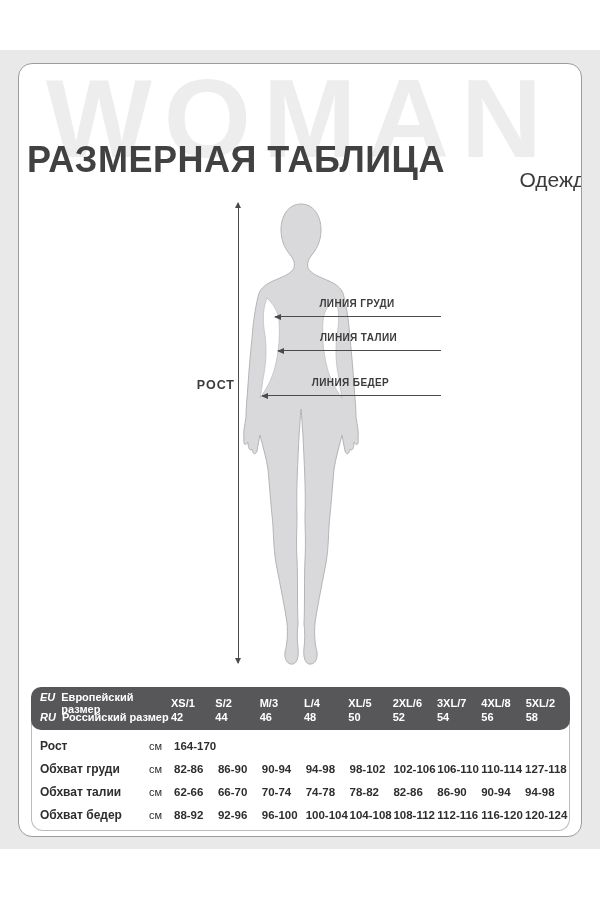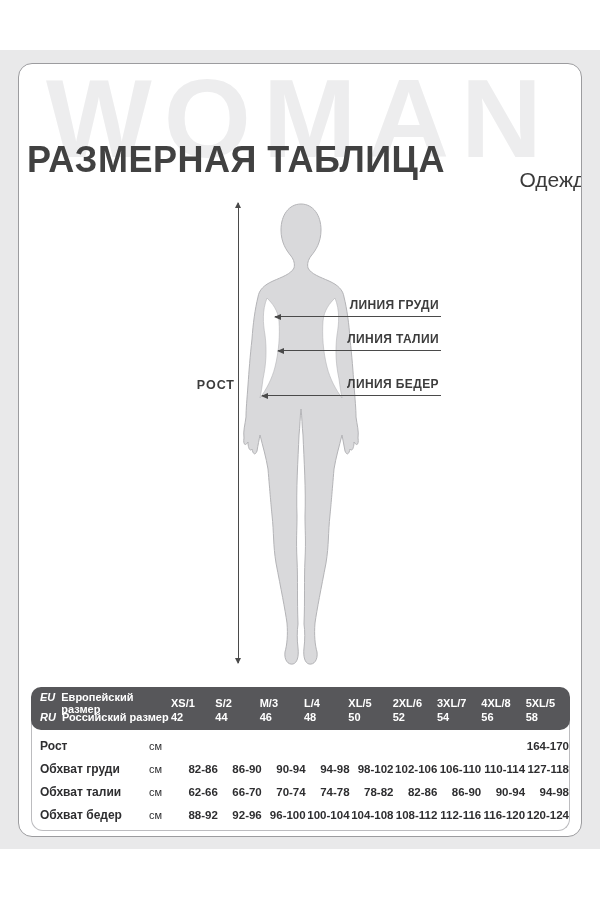--- a/index.html
+++ b/index.html
@@ -41,22 +41,22 @@
     font-size:12.5px; font-weight:700; letter-spacing:1px; color:var(--label);
   }
 
   .measure { position:absolute; height:18px; border-bottom:1px solid var(--measure); }
   .measure::before {
     content:''; position:absolute; left:-1px; bottom:-4px;
     border-top:3.5px solid transparent; border-bottom:3.5px solid transparent;
     border-right:7px solid var(--measure);
   }
   .mlabel {
-    display:block; text-align:right; padding-right:2px;
-    font-size:12px; font-weight:700; letter-spacing:.4px; color:var(--label);
+    display:block; text-align:center; padding-right:2px;
+    font-size:10px; font-weight:700; letter-spacing:.4px; color:var(--label);
   }
   .m-bust  { left:256px; top:234px; width:166px; }
   .m-waist { left:259px; top:268px; width:163px; }
   .m-hips  { left:243px; top:313px; width:179px; }
 
   .size-table { position:absolute; left:12px; top:623px; width:539px; }
   .thead {
     position:relative; z-index:2; background:var(--thead-bg); border-radius:10px;
     padding:4px 0 5px; color:var(--thead-text);
   }
@@ -66,21 +66,21 @@
   .hlabel b { font-weight:700; font-size:11px; }
   .hcell { font-size:11px; font-weight:700; }
   .tbody {
     position:relative; z-index:1; margin-top:-10px; background:var(--card-bg);
     border:1px solid var(--tbody-border); border-top:none; border-radius:0 0 12px 12px;
     padding:14px 0 4px;
   }
   .brow { display:grid; grid-template-columns:105px 37px repeat(9,1fr); align-items:center; height:23px; }
   .blabel { padding-left:8px; font-size:12px; font-weight:700; color:var(--text); }
   .bunit  { text-align:center; font-size:11px; font-weight:400; color:var(--text); }
-  .bval   { text-align:right; font-size:11.5px; font-weight:700; color:var(--text); }
+  .bval   { text-align:left; font-size:11.5px; font-weight:700; color:var(--text); }
   .span-all { grid-column:3 / -1; }
 </style>
 </head>
 <body>
 
 <div class="band"></div>
 
 <div class="card">
 
   <div class="watermark">WOMAN</div>
@@ -138,21 +138,21 @@
           <b>Европейский размер</b>
         </div>
       <span class="hcell">XS/1</span>
           <span class="hcell">S/2</span>
           <span class="hcell">M/3</span>
           <span class="hcell">L/4</span>
           <span class="hcell">XL/5</span>
           <span class="hcell">2XL/6</span>
           <span class="hcell">3XL/7</span>
           <span class="hcell">4XL/8</span>
-          <span class="hcell">5XL/5</span>
+          <span class="hcell">5XL/2</span>
         </div>
       <div class="hrow">
         <div class="hlabel">
           <i>RU</i>
           <b>Российский размер</b>
         </div>
       <span class="hcell">42</span>
           <span class="hcell">44</span>
           <span class="hcell">46</span>
           <span class="hcell">48</span>

